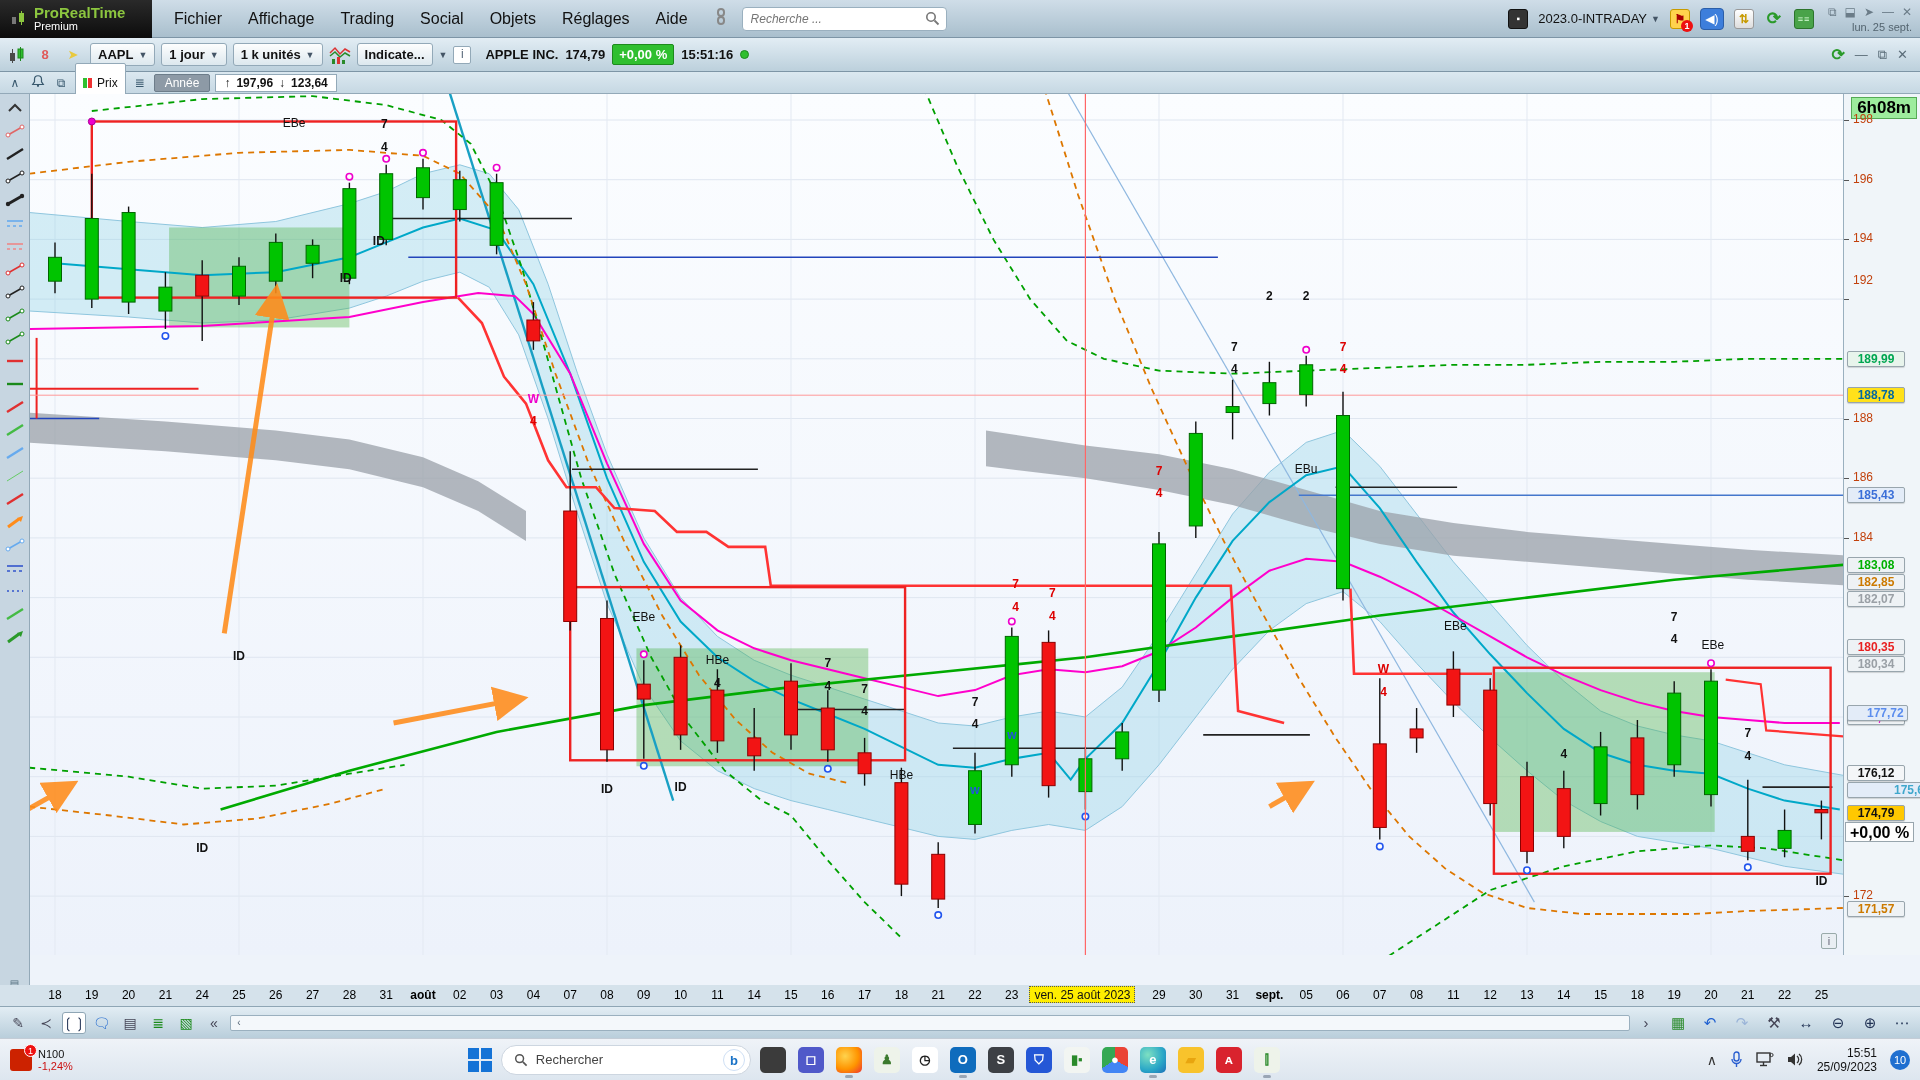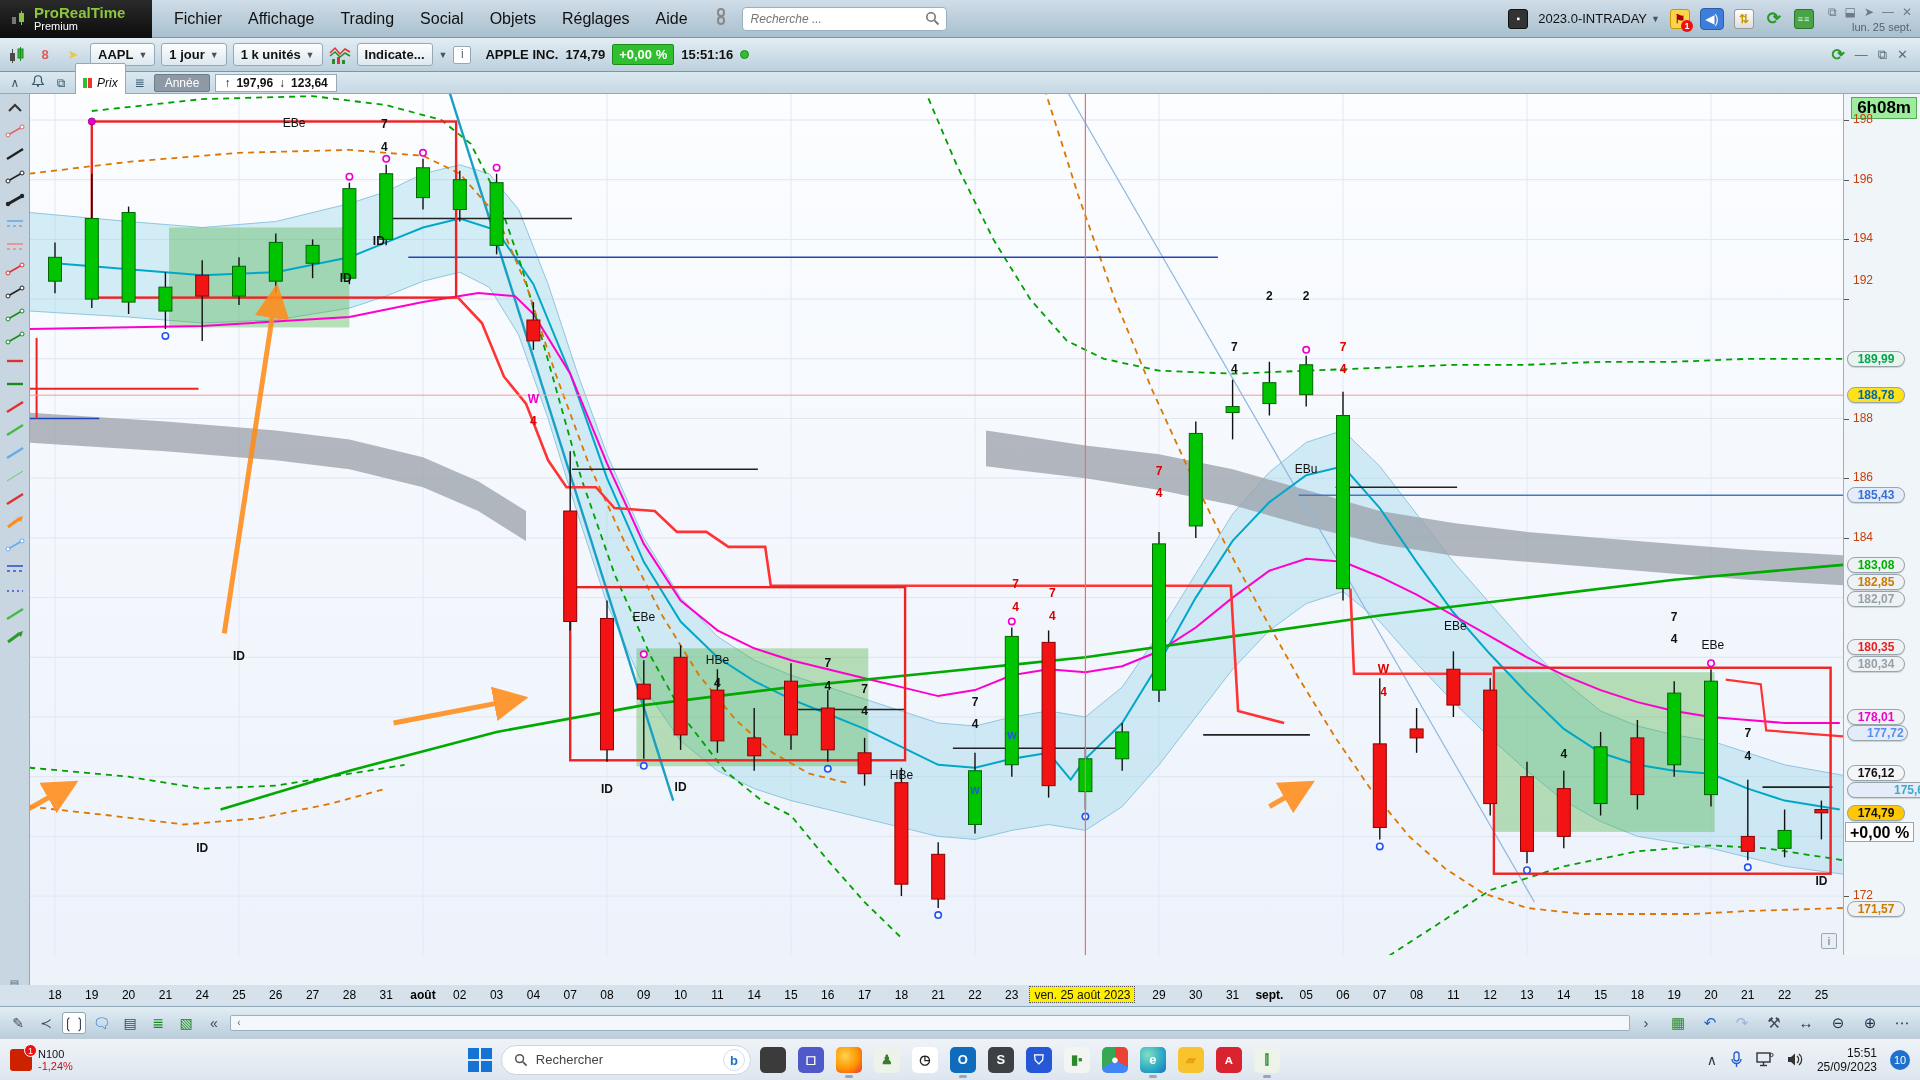--- a/index.html
+++ b/index.html
@@ -51,21 +51,21 @@
   .chgbadge{background:#2fbf2f;color:#fff;padding:2px 6px;border-radius:2px;border:1px solid #1d8a1d;}
   .gdot{width:9px;height:9px;border-radius:50%;background:#2fbf2f;border:1px solid #1d8a1d;}
   .t2-right{margin-left:auto;display:flex;gap:10px;align-items:center;color:#5a6c78;padding-right:6px;}
 
   
   .tabrow{position:absolute;left:0;top:72px;width:1920px;height:22px;
     background:linear-gradient(#dbe8f0,#c6d8e3);border-bottom:1px solid #93a9b8;
     display:flex;align-items:center;font-size:12px;gap:5px;padding:0 6px;}
   .tr-ic{color:#39596e;font-size:12px;width:18px;text-align:center;}
   .tab-prix{display:flex;align-items:center;gap:4px;background:#fff;border:1px solid #93a9b8;
-    padding:12px 7px;border-radius:2px;font-style:italic;}
+    padding:12px 7px;border-radius:2px;}
   .tab-annee{background:#8d9aa6;color:#fff;padding:1px 10px;border:1px solid #6d7d8a;border-radius:2px;}
   .hl-box{display:flex;align-items:center;gap:6px;background:#fff;border:1px solid #93a9b8;
     padding:1px 8px;font-weight:bold;}
 
   
   .palette{position:absolute;left:0;top:94px;width:30px;height:912px;background:#c7d6e1;
     border-right:1px solid #93a9b8;display:flex;flex-direction:column;align-items:center;padding-top:2px;}
   .pal-item{width:26px;height:23px;display:flex;align-items:center;justify-content:center;cursor:pointer;}
   .pal-bottom{margin-top:auto;margin-bottom:6px;color:#55707f;font-size:10px;text-align:center;}
 
@@ -76,21 +76,21 @@
     background:#e9eef3;color:#667;font-size:11px;text-align:center;line-height:15px;border-radius:2px;}
 
   
   .axis{position:absolute;left:1843px;top:94px;width:77px;height:861px;background:#f0f5f9;
     border-left:1px solid #9ab0bf;font-size:12px;}
   .sess{position:absolute;top:3px;right:3px;background:#9dec9d;border:1px solid #55aa55;
     font-weight:bold;font-size:17px;padding:0 5px;color:#000;}
   .tick{position:absolute;left:9px;color:#c2410c;}
   .tickmark{position:absolute;left:0;width:5px;height:1px;background:#555;}
   .pbadge{position:absolute;left:3px;min-width:58px;text-align:center;font-weight:bold;font-size:12px;
-    border:1px solid #98a5ad;border-radius:8px;height:16px;line-height:15px;padding:0 3px;
+    border:1px solid #98a5ad;border-radius:2px;height:16px;line-height:15px;padding:0 3px;
     box-shadow:0 1px 1px rgba(0,0,0,.15);}
   .chglabel{position:absolute;left:1px;font-weight:bold;font-size:16px;background:#fdfdfd;
     border:1px solid #98a5ad;padding:0 4px;height:20px;line-height:19px;color:#000;}
 
   
   .statusrows{position:absolute;left:0;top:955px;width:1920px;height:50px;background:#d5e2eb;
     border-top:1px solid #93a9b8;}
   .srow1{position:absolute;left:40px;top:2px;font-size:11px;color:#222;}
   .srow1::before{content:"";}
   .snote{position:absolute;left:12px;top:2px;width:18px;height:20px;background:#eef;border:1px solid #99a;}
@@ -688,21 +688,21 @@
       <div class="tick" style="top: 794.1px;">172</div>
       <div class="pbadge" style="top: 257.098px; color: rgb(0, 166, 81); background: rgb(232, 244, 236);">189,99</div>
       <div class="pbadge" style="top: 293.217px; color: #0369a1; background: rgb(255, 225, 26);">188,78</div>
       <div class="pbadge" style="top: 393.214px; color: rgb(58, 111, 216); background: rgb(227, 236, 248);">185,43</div>
       <div class="pbadge" style="top: 463.362px; color: rgb(0, 176, 0); background: rgb(238, 242, 245);">183,08</div>
       <div class="pbadge" style="top: 480.362px; color: rgb(204, 122, 0); background: rgb(238, 242, 245);">182,85</div>
       <div class="pbadge" style="top: 497.362px; color: rgb(154, 160, 166); background: rgb(238, 242, 245);">182,07</div>
       <div class="pbadge" style="top: 544.852px; color: rgb(232, 32, 32); background: rgb(238, 242, 245);">180,35</div>
       <div class="pbadge" style="top: 561.852px; color: rgb(154, 160, 166); background: rgb(238, 242, 245);">180,34</div>
       <div class="pbadge" style="top: 614.702px; color: rgb(238, 0, 204); background: rgb(238, 242, 245);">178,01</div>
-      <div class="pbadge" style="top: 631px; color: rgb(91, 141, 238); background: rgb(227, 236, 248); padding-left: 19px;">177,72</div>
+      <div class="pbadge" style="top: 611px; color: rgb(91, 141, 238); background: rgb(227, 236, 248); padding-left: 19px;">177,72</div>
       <div class="pbadge" style="top: 671.118px; color: rgb(17, 17, 17); background: rgb(244, 246, 248);">176,12</div>
       <div class="pbadge" style="top: 688.118px; color: rgb(63, 167, 204); background: rgb(227, 236, 248); padding-left: 46px;">175,61</div>
       <div class="pbadge" style="top: 710.818px; color: rgb(17, 17, 17); background: rgb(255, 200, 0);">174,79</div>
       <div class="pbadge" style="top: 806.936px; color: rgb(204, 122, 0); background: rgb(238, 242, 245);">171,57</div>
       <div class="chglabel" style="top: 727.818px;">+0,00 %</div>
     </div>
 
 
   <div class="dates" id="dates">
       <div class="dlab" style="left: 33px;">18</div>

